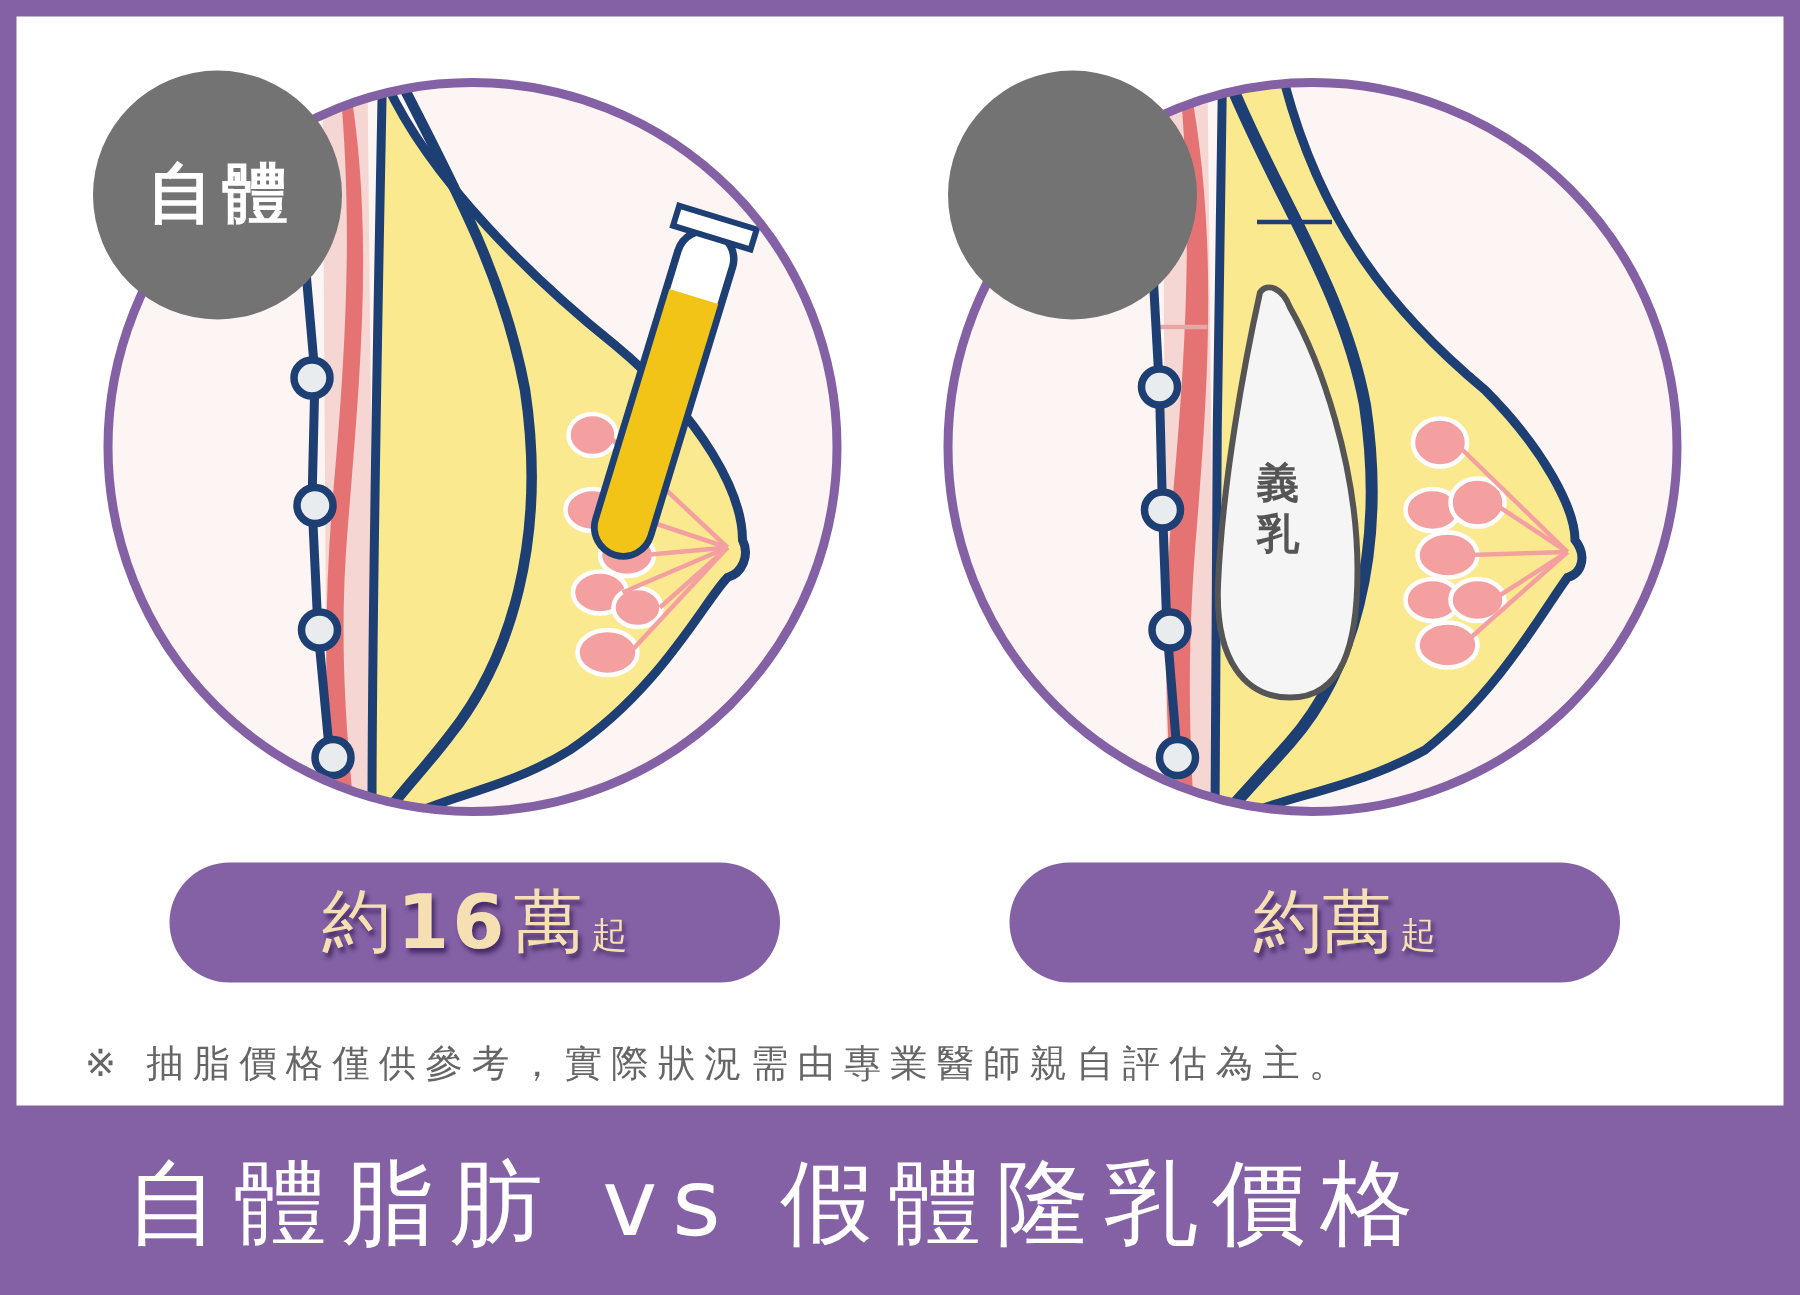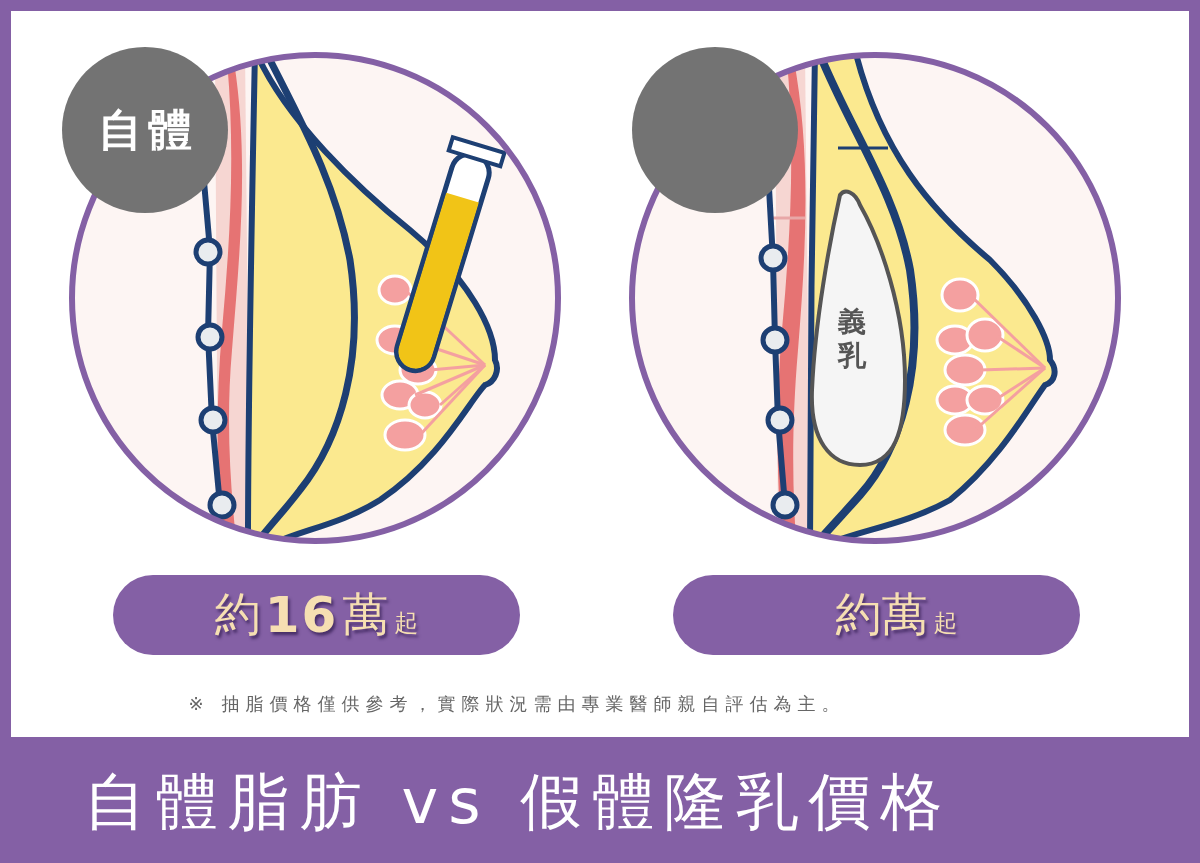--- a/index.html
+++ b/index.html
@@ -30,21 +30,21 @@
     color: #f6dfb2;
     text-shadow: 2px 3px 3px rgba(40, 20, 70, 0.65);
     font-weight: bold;
   }
   .pill .pre { font-size: 46px; font-weight: normal; }
   .pill .num { font-size: 50px; margin: 0 4px; letter-spacing: 2px; }
   .pill .unit { font-size: 46px; font-weight: normal; }
   .pill .suf { font-size: 24px; font-weight: normal; margin-left: 6px; align-self: flex-end; margin-bottom: 16px; }
   .disclaimer {
     position: absolute; left: 0; width: 960px; top: 692px;
-    text-align: center; color: #666666; font-size: 18px; letter-spacing: 6px; padding-left: 37px;
+    text-align: center; color: #666666; font-size: 25px; letter-spacing: 6px;
   }
   .title {
     position: absolute; left: 0; width: 1036px; top: 752px; height: 100px;
     text-align: center; color: #ffffff; font-size: 62px; letter-spacing: 10px;
     line-height: 100px;
   }
 </style>
 </head>
 <body>
 

